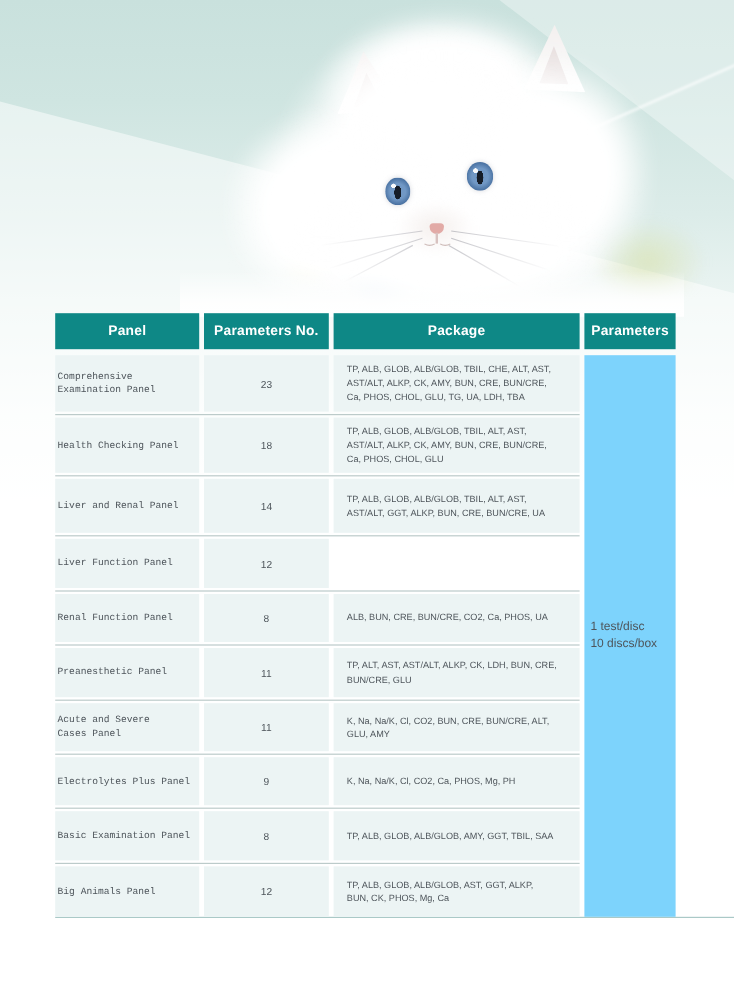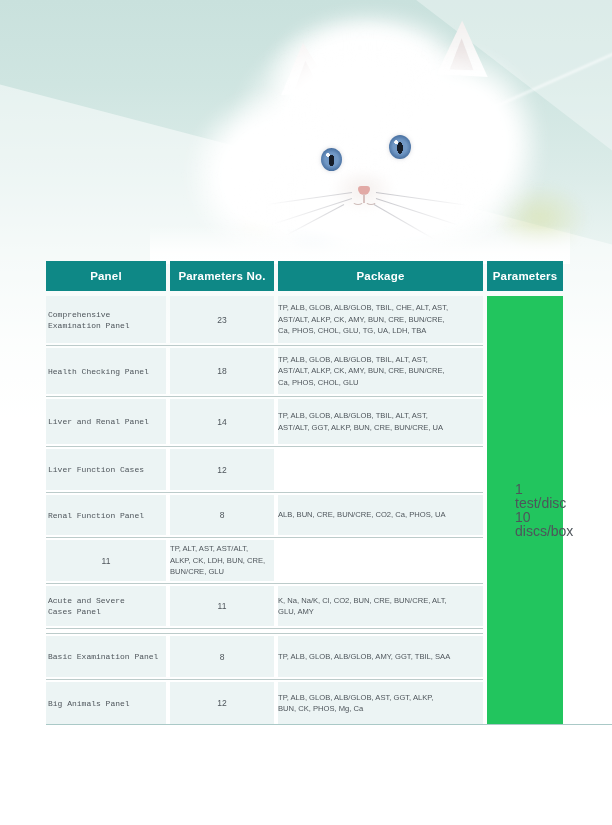--- a/index.html
+++ b/index.html
@@ -88,23 +88,23 @@
   .th { background:#0E8886; color:#ffffff; font-size:11.5px; font-weight:bold;
     display:flex; align-items:center; justify-content:center; letter-spacing:.2px; }
   .tbody-wrap { display:grid; grid-template-columns:437px 76px; column-gap:4px;
     border-bottom:1px solid #aac9c7; }
   .row { display:grid; grid-template-columns:120px 104px 205px; column-gap:4px; }
   .divider { height:5px; position:relative; }
   .divider::after { content:""; position:absolute; left:0; right:0; top:2px; height:1px; background:#bccbca; }
   .cell { background:#ECF4F4; display:flex; align-items:center; color:#4e555b; }
   .cell-panel { padding-left:2px; padding-right:6px; font-size:8px; white-space:pre-line; line-height:11px;font-family:Liberation Mono, monospace; }
   .cell-num { justify-content:center; font-size:8.5px; }
-  .cell-params { padding-right:4px; white-space:pre-line; line-height:11.5px; }
-  .package-cell { background:#22c55e; display:flex; flex-direction:column; justify-content:center;
-    padding-left:28px; font-size:14px; line-height:14px; color:#4e555b; }
+  .cell-params { padding-left:11px; padding-right:4px; white-space:pre-line; line-height:11.5px; }
+  .package-cell { background:#7dd3fc; display:flex; flex-direction:column; justify-content:center;
+    padding-left:5px; font-size:10px; line-height:14px; color:#4e555b; }
 </style>
 </head>
 <body>
 
 <div class="bg-top"></div>
 <div class="bg-wedge"></div>
 <div class="bg-corner"></div>
 <div class="bg-streak"></div>
 <div class="blob blob-green"></div>
 <div class="blob blob-warm"></div>
@@ -167,48 +167,54 @@
 
       <div class="row" style="height:45px">
         <div class="cell cell-panel">Liver and Renal Panel</div>
         <div class="cell cell-num">14</div>
         <div class="cell cell-params">TP, ALB, GLOB, ALB/GLOB, TBIL, ALT, AST,
 AST/ALT, GGT, ALKP, BUN, CRE, BUN/CRE, UA</div>
       </div>
       <div class="divider"></div>
 
       <div class="row" style="height:41px">
-        <div class="cell cell-panel">Liver Function Cases</div>
+        <div class="cell cell-panel">Liver Function Panel</div>
         <div class="cell cell-num">12</div>
       </div>
       <div class="divider"></div>
 
       <div class="row" style="height:40px">
         <div class="cell cell-panel">Renal Function Panel</div>
         <div class="cell cell-num">8</div>
         <div class="cell cell-params">ALB, BUN, CRE, BUN/CRE, CO2, Ca, PHOS, UA</div>
       </div>
       <div class="divider"></div>
 
       <div class="row" style="height:41px">
+        <div class="cell cell-panel">Preanesthetic Panel</div>
         <div class="cell cell-num">11</div>
         <div class="cell cell-params">TP, ALT, AST, AST/ALT, ALKP, CK, LDH, BUN, CRE,
 BUN/CRE, GLU</div>
       </div>
       <div class="divider"></div>
 
       <div class="row" style="height:40px">
         <div class="cell cell-panel">Acute and Severe
 Cases Panel</div>
         <div class="cell cell-num">11</div>
         <div class="cell cell-params">K, Na, Na/K, Cl, CO2, BUN, CRE, BUN/CRE, ALT,
 GLU, AMY</div>
       </div>
       <div class="divider"></div>
 
+      <div class="row" style="height:40px">
+        <div class="cell cell-panel">Electrolytes Plus Panel</div>
+        <div class="cell cell-num">9</div>
+        <div class="cell cell-params">K, Na, Na/K, Cl, CO2, Ca, PHOS, Mg, PH</div>
+      </div>
       <div class="divider"></div>
 
       <div class="row" style="height:41px">
         <div class="cell cell-panel">Basic Examination Panel</div>
         <div class="cell cell-num">8</div>
         <div class="cell cell-params">TP, ALB, GLOB, ALB/GLOB, AMY, GGT, TBIL, SAA</div>
       </div>
       <div class="divider"></div>
 
       <div class="row" style="height:42px">

